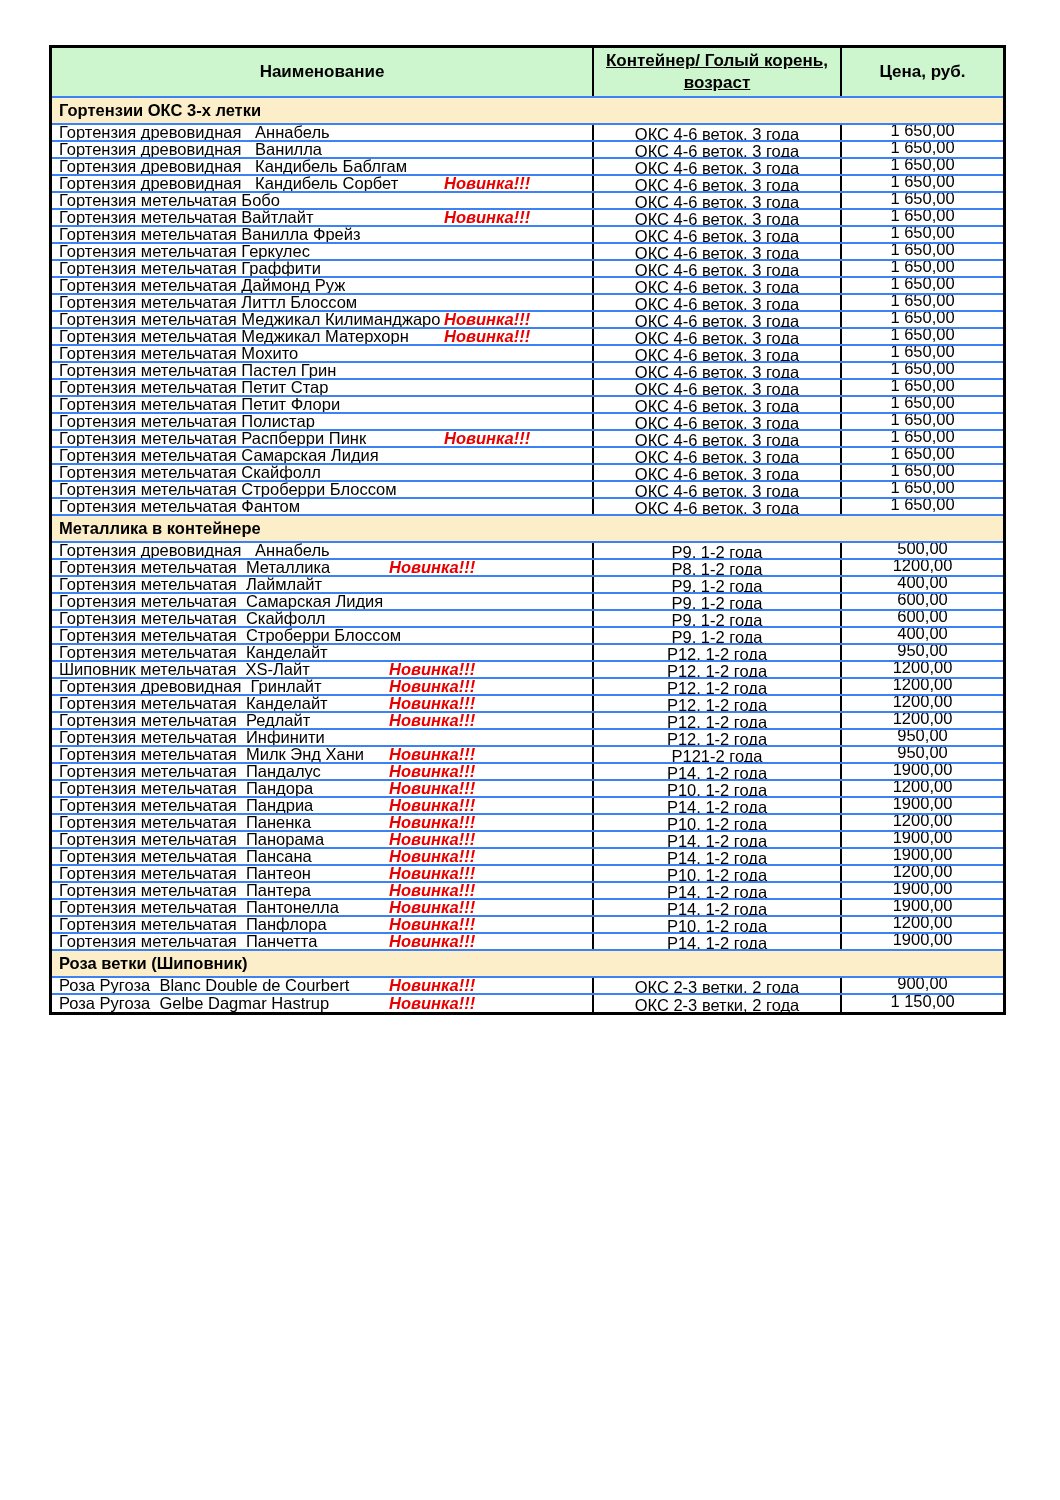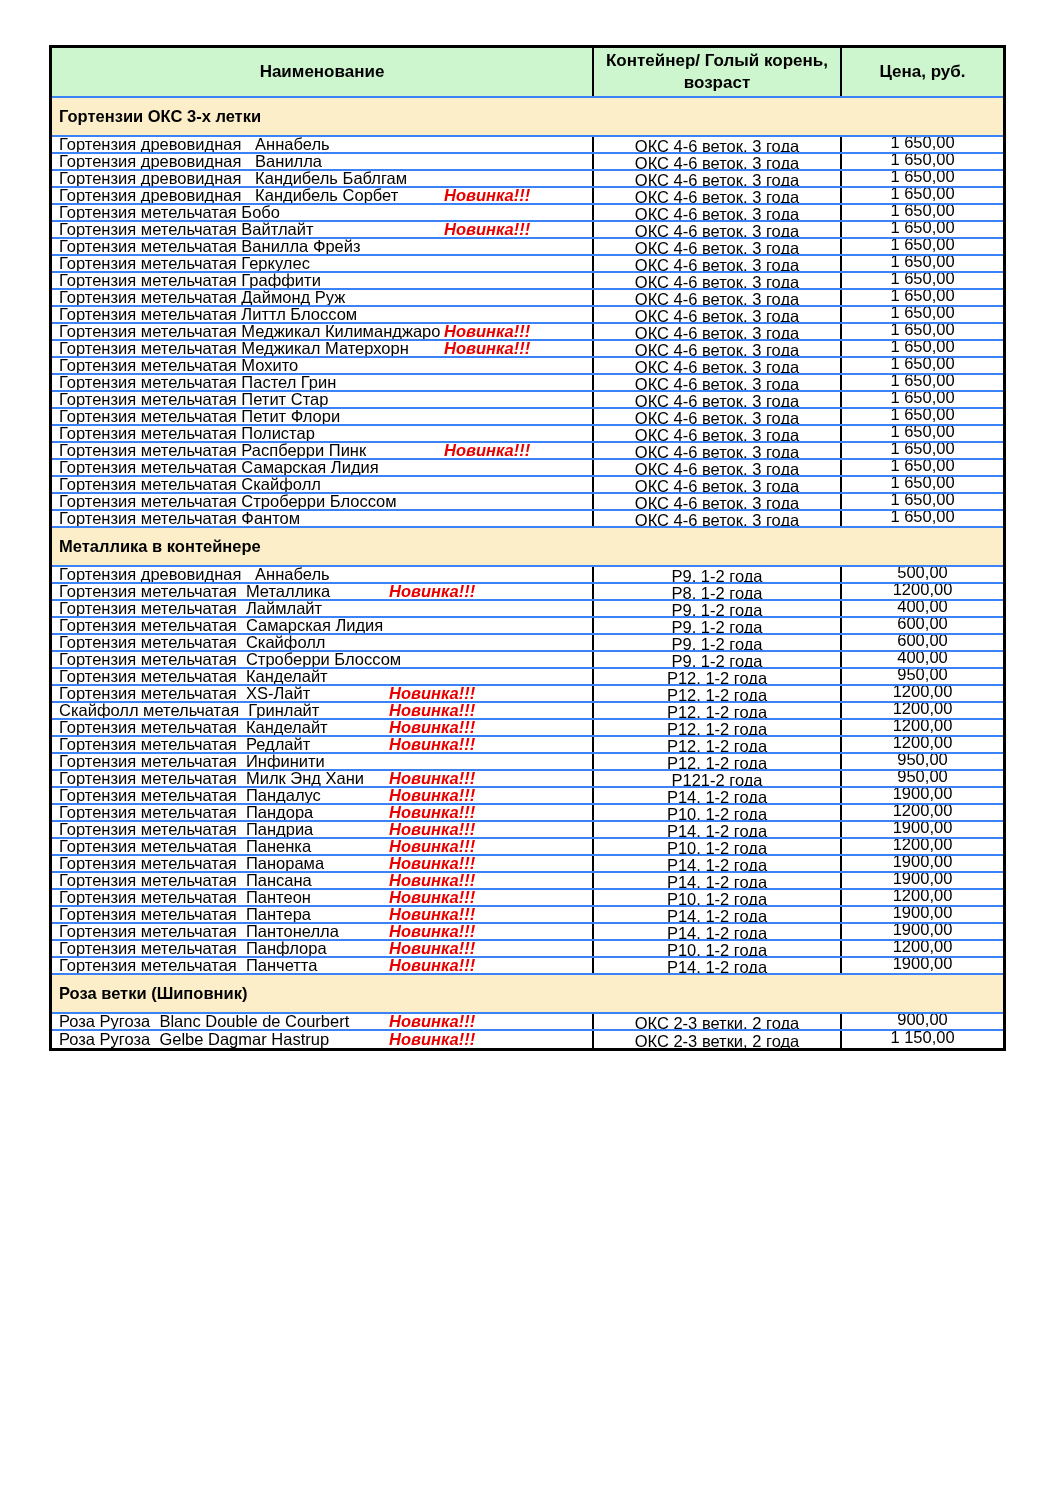--- a/index.html
+++ b/index.html
@@ -16,31 +16,31 @@
     display:grid;grid-template-columns:540px 248px 1fr;
     border-bottom:2px solid #3b82f6;box-sizing:border-box;
   }
   .row:last-child{border-bottom:none;}
   .row.head{height:50px;background:var(--header-bg,#cdf5ce);}
   .row.head .c{
     justify-content:center;text-align:center;font-weight:bold;
     font-size:17px;line-height:1.28;padding:2px 4px;
   }
   .row.section{
-    display:flex;align-items:center;height:39px;
+    display:flex;align-items:center;height:27px;
     background:var(--section-bg,#fbeec9);
     font-weight:bold;font-size:16.5px;padding-left:7px;
   }
   .row.data{height:17px;}
   .c{
     display:flex;align-items:center;overflow:hidden;
     box-sizing:border-box;font-size:16.5px;line-height:1;
   }
   .c.mid,.c.price{border-left:2px solid #000;justify-content:center;}
-  .c.mid{padding-top:4px;}
+  .c.mid{padding-top:4px;text-decoration:underline;}
   .c.price{padding-bottom:4px;text-align:center;}
   .c.name{padding-left:7px;}
   .nm{white-space:pre;display:inline-block;}
   .sec0 .nm{min-width:385px;}
   .sec1 .nm,.sec2 .nm{min-width:330px;}
   .new{
     color:var(--new-color,#e80000);font-weight:bold;font-style:italic;
     white-space:pre;
   }
 </style>
@@ -270,29 +270,29 @@
     </div>
     <div class="row data sec1">
       <div class="c name">
         <span class="nm">Гортензия метельчатая  Канделайт</span>
       </div>
       <div class="c mid">Р12, 1-2 года</div>
       <div class="c price">950,00</div>
     </div>
     <div class="row data sec1">
       <div class="c name">
-        <span class="nm">Гортензия метельчатая  XS-Лайт</span>
-        <span class="new">Новинка!!!</span>
-      </div>
-      <div class="c mid">Р12, 1-2 года</div>
-      <div class="c price">1200,00</div>
-    </div>
-    <div class="row data sec1">
-      <div class="c name">
-        <span class="nm">Скайфолл метельчатая  Гринлайт</span>
+        <span class="nm">Шиповник метельчатая  XS-Лайт</span>
+        <span class="new">Новинка!!!</span>
+      </div>
+      <div class="c mid">Р12, 1-2 года</div>
+      <div class="c price">1200,00</div>
+    </div>
+    <div class="row data sec1">
+      <div class="c name">
+        <span class="nm">Гортензия древовидная  Гринлайт</span>
         <span class="new">Новинка!!!</span>
       </div>
       <div class="c mid">Р12, 1-2 года</div>
       <div class="c price">1200,00</div>
     </div>
     <div class="row data sec1">
       <div class="c name">
         <span class="nm">Гортензия метельчатая  Канделайт</span>
         <span class="new">Новинка!!!</span>
       </div>

